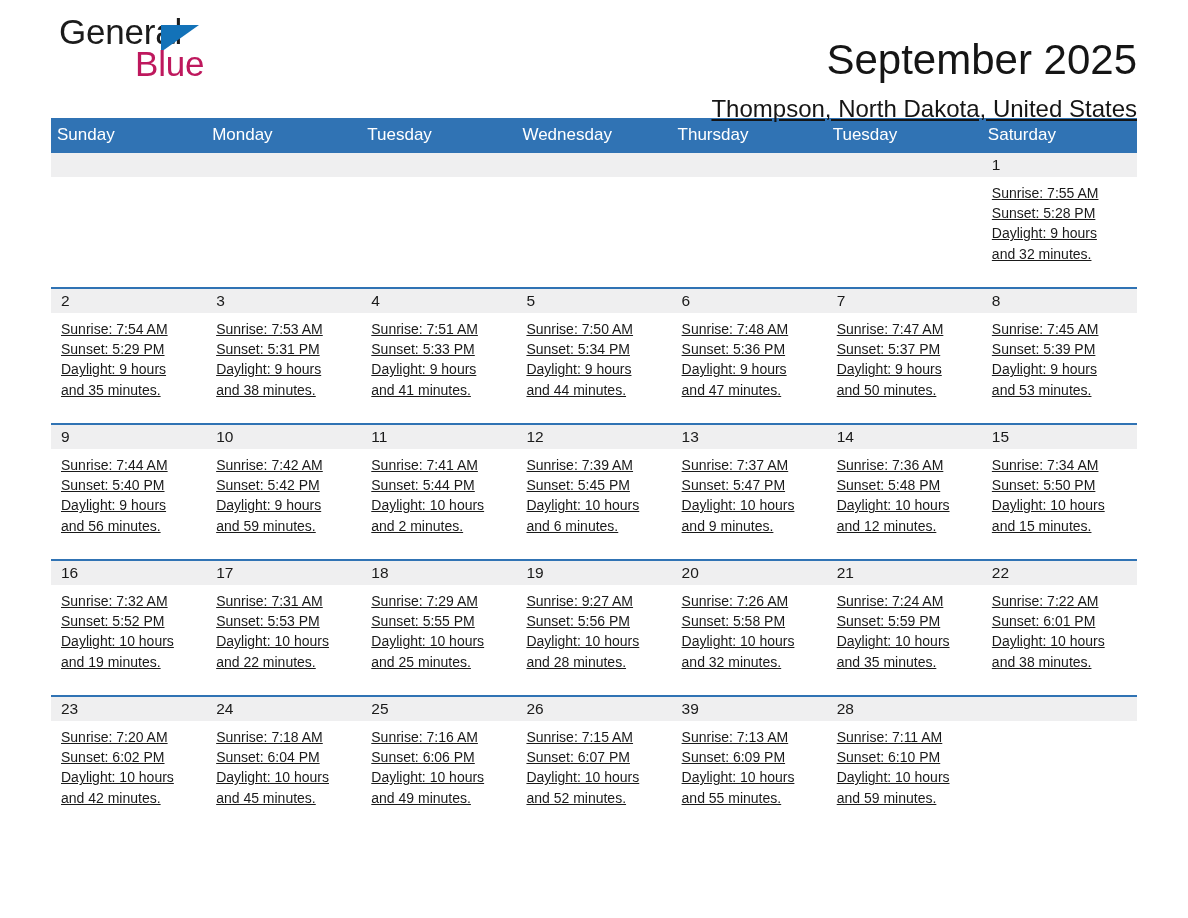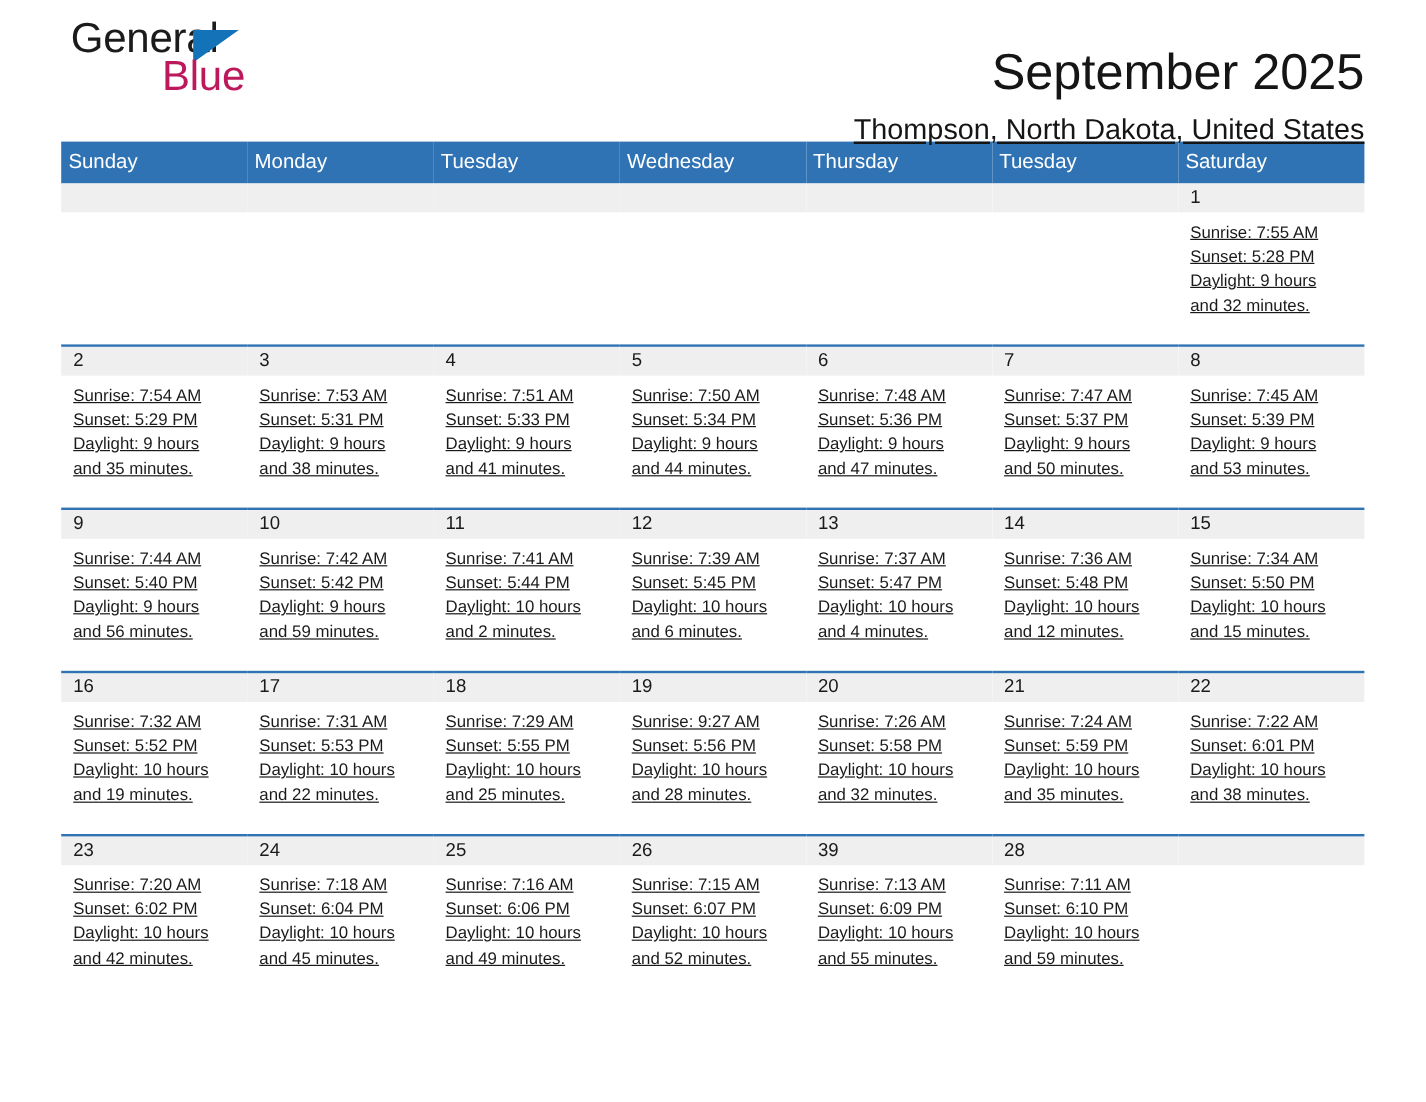--- a/index.html
+++ b/index.html
@@ -339,21 +339,21 @@
               <div class="daylight-line">Daylight: 10 hours</div>
               <div class="daylight-line">and 6 minutes.</div>
             </div>
           </td>
           <td class="day-cell">
             <div class="daynum-band">13</div>
             <div class="cell-body">
               <div>Sunrise: 7:37 AM</div>
               <div>Sunset: 5:47 PM</div>
               <div class="daylight-line">Daylight: 10 hours</div>
-              <div class="daylight-line">and 4 minutes.</div>
+              <div class="daylight-line">and 9 minutes.</div>
             </div>
           </td>
           <td class="day-cell">
             <div class="daynum-band">14</div>
             <div class="cell-body">
               <div>Sunrise: 7:36 AM</div>
               <div>Sunset: 5:48 PM</div>
               <div class="daylight-line">Daylight: 10 hours</div>
               <div class="daylight-line">and 12 minutes.</div>
             </div>

